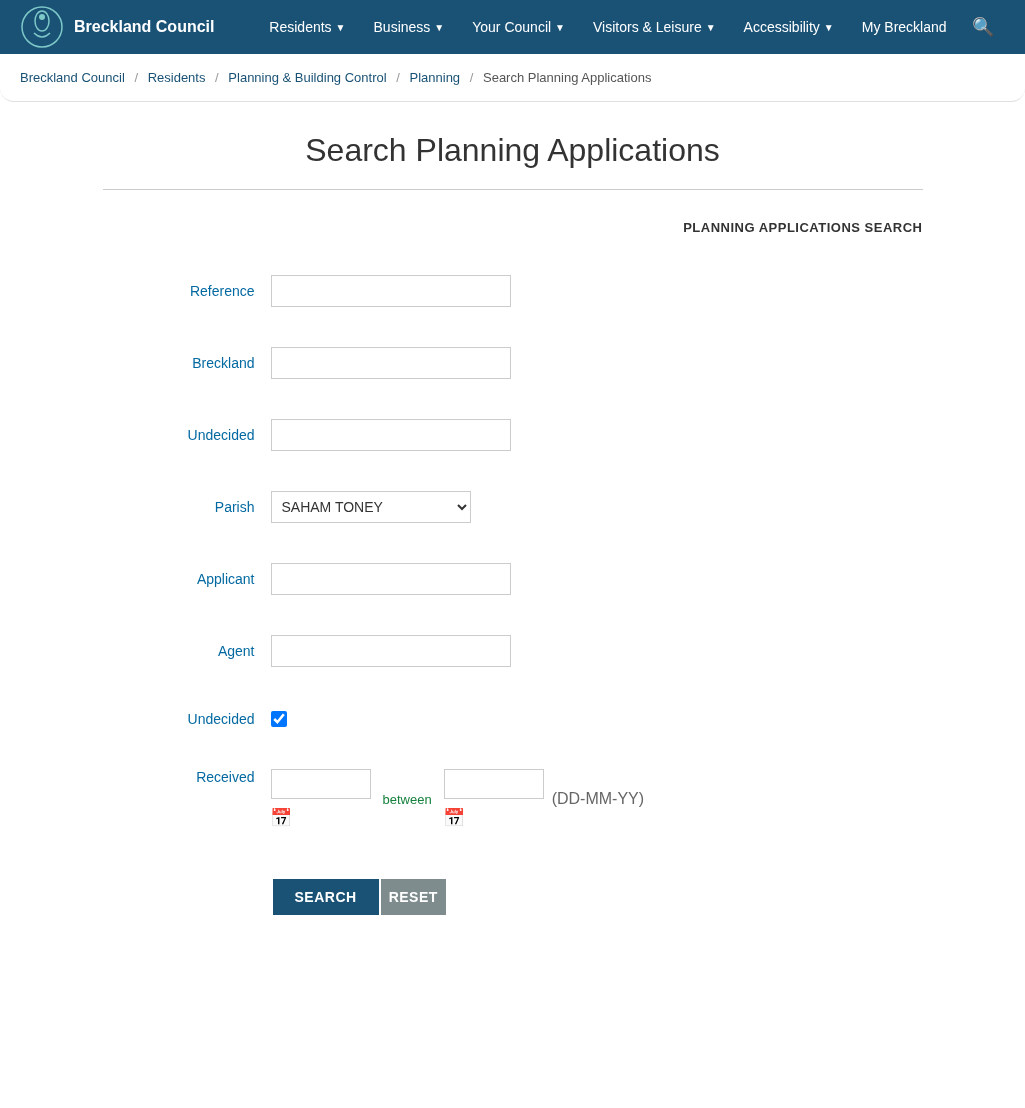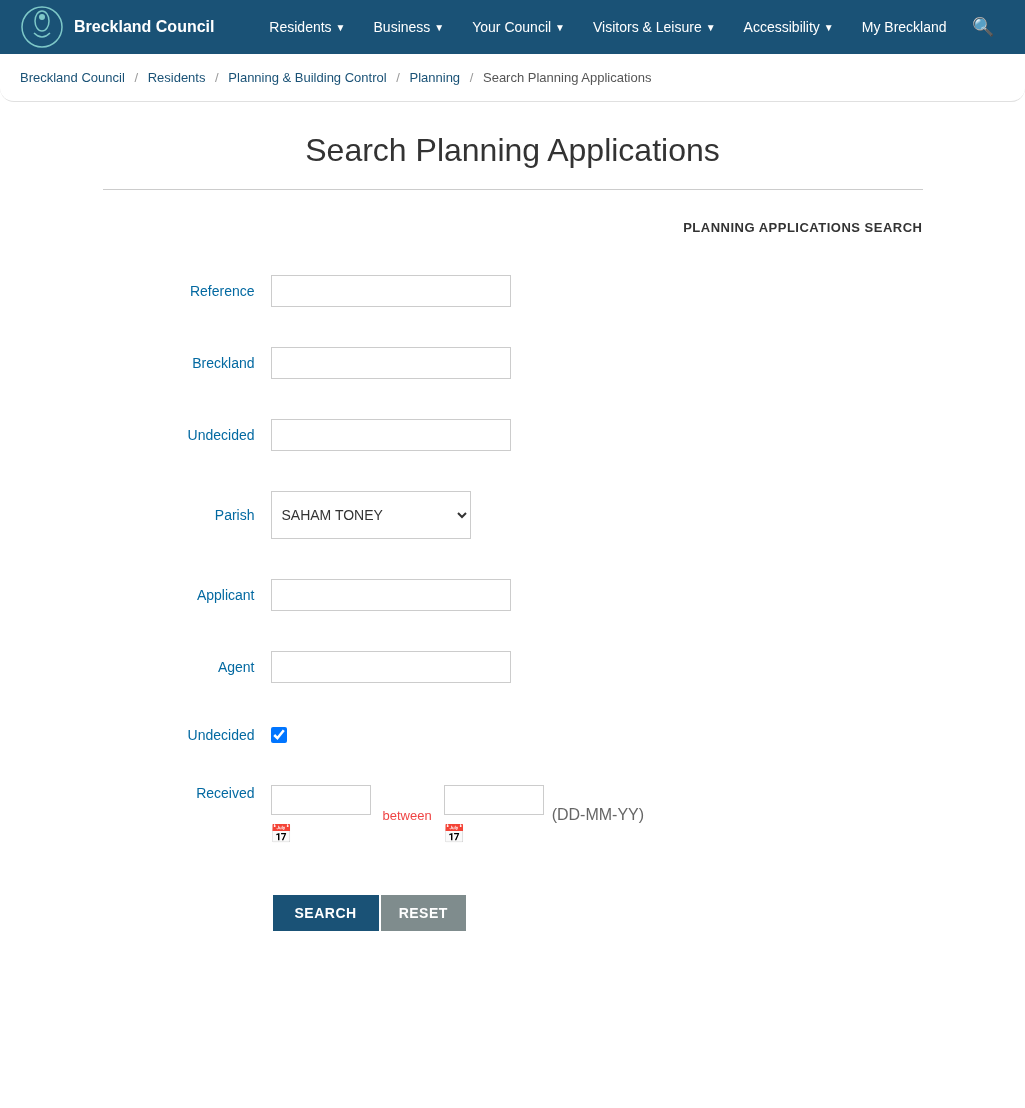--- a/index.html
+++ b/index.html
@@ -114,21 +114,21 @@
       width: 240px;
       height: 32px;
       border: 1px solid #ccc;
       padding: 4px 8px;
       font-size: 14px;
       color: #333;
       outline: none;
     }
     .form-select {
       width: 200px;
-      height: 48px;
+      height: 32px;
       border: 1px solid #ccc;
       padding: 4px 6px;
       font-size: 14px;
       color: #333;
       background: #fff;
       appearance: auto;
     }
     .date-row td { vertical-align: top; padding-top: 8px; }
     .date-group {
       display: flex;
@@ -138,21 +138,21 @@
     }
     .date-input {
       width: 100px;
       height: 30px;
       border: 1px solid #ccc;
       padding: 4px 6px;
       font-size: 13px;
     }
     .date-between {
       font-size: 13px;
-      color: #ef4444;
+      color: #15803d;
       margin: 4px 4px;
     }
     .date-format {
       font-size: 16px;
       color: #666;
     }
     .calendar-icon {
       font-size: 18px;
       color: #555;
       cursor: pointer;
@@ -191,21 +191,21 @@
       font-size: 14px;
       font-weight: bold;
       letter-spacing: 0.5px;
       cursor: pointer;
       text-transform: uppercase;
     }
     .btn-reset {
       background-color: #7f8c8d;
       color: #fff;
       border: none;
-      padding: 10px 18px;
+      padding: 10px 8px;
       font-size: 14px;
       font-weight: bold;
       letter-spacing: 0.5px;
       cursor: pointer;
       text-transform: uppercase;
     }
 
     
     .spacer-row td { height: 10px; }
   </style>

